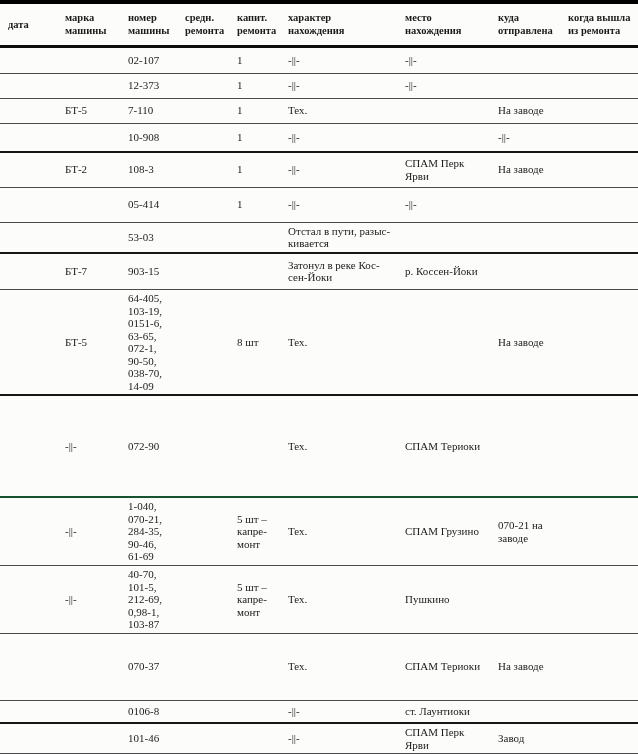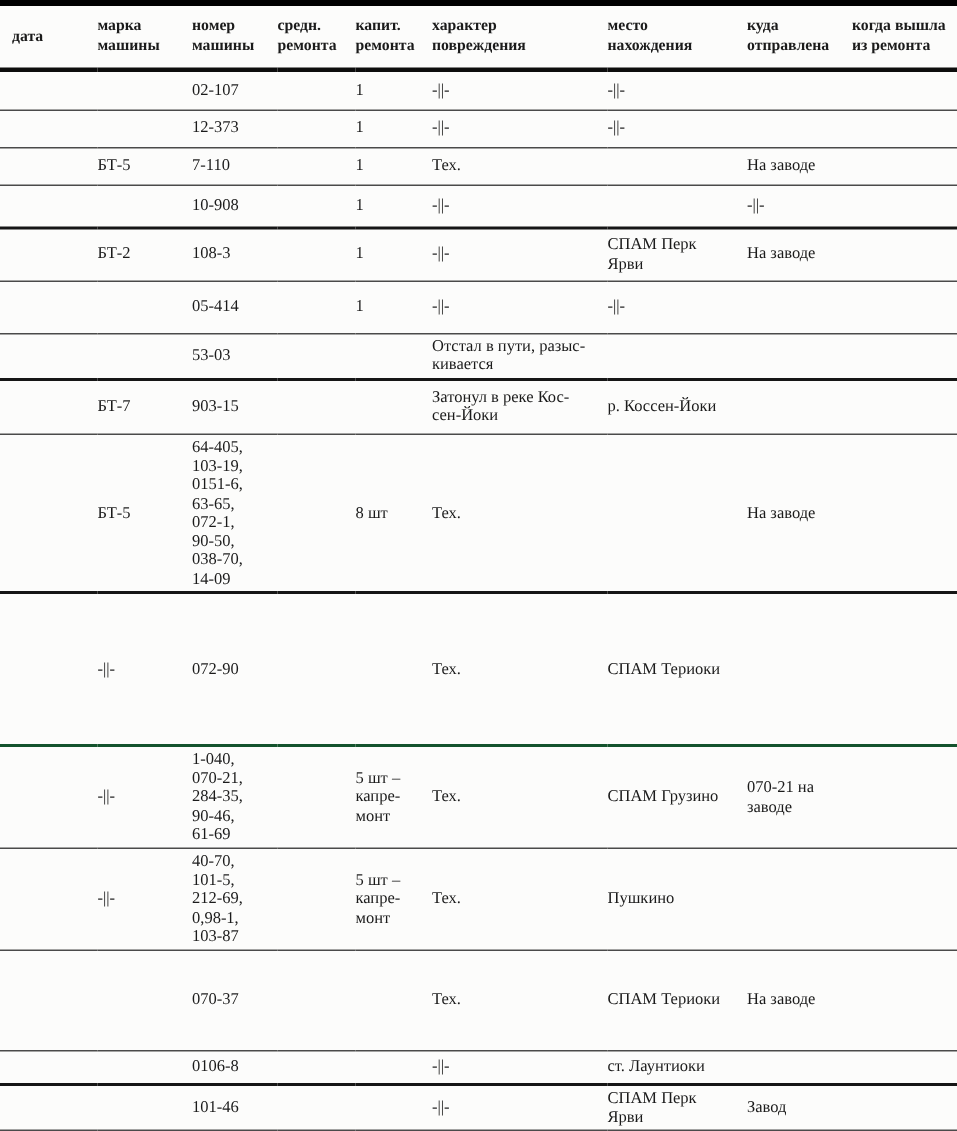--- a/index.html
+++ b/index.html
@@ -97,21 +97,21 @@
           <th>дата</th>
           <th>марка
 машины</th>
           <th>номер
 машины</th>
           <th>средн.
 ремонта</th>
           <th>капит.
 ремонта</th>
           <th>характер
-повреждения</th>
+нахождения</th>
           <th>место
 нахождения</th>
           <th>куда
 отправлена</th>
           <th>когда вышла
 из ремонта</th>
         </tr>
     </thead>
     <tbody>
         <tr>

